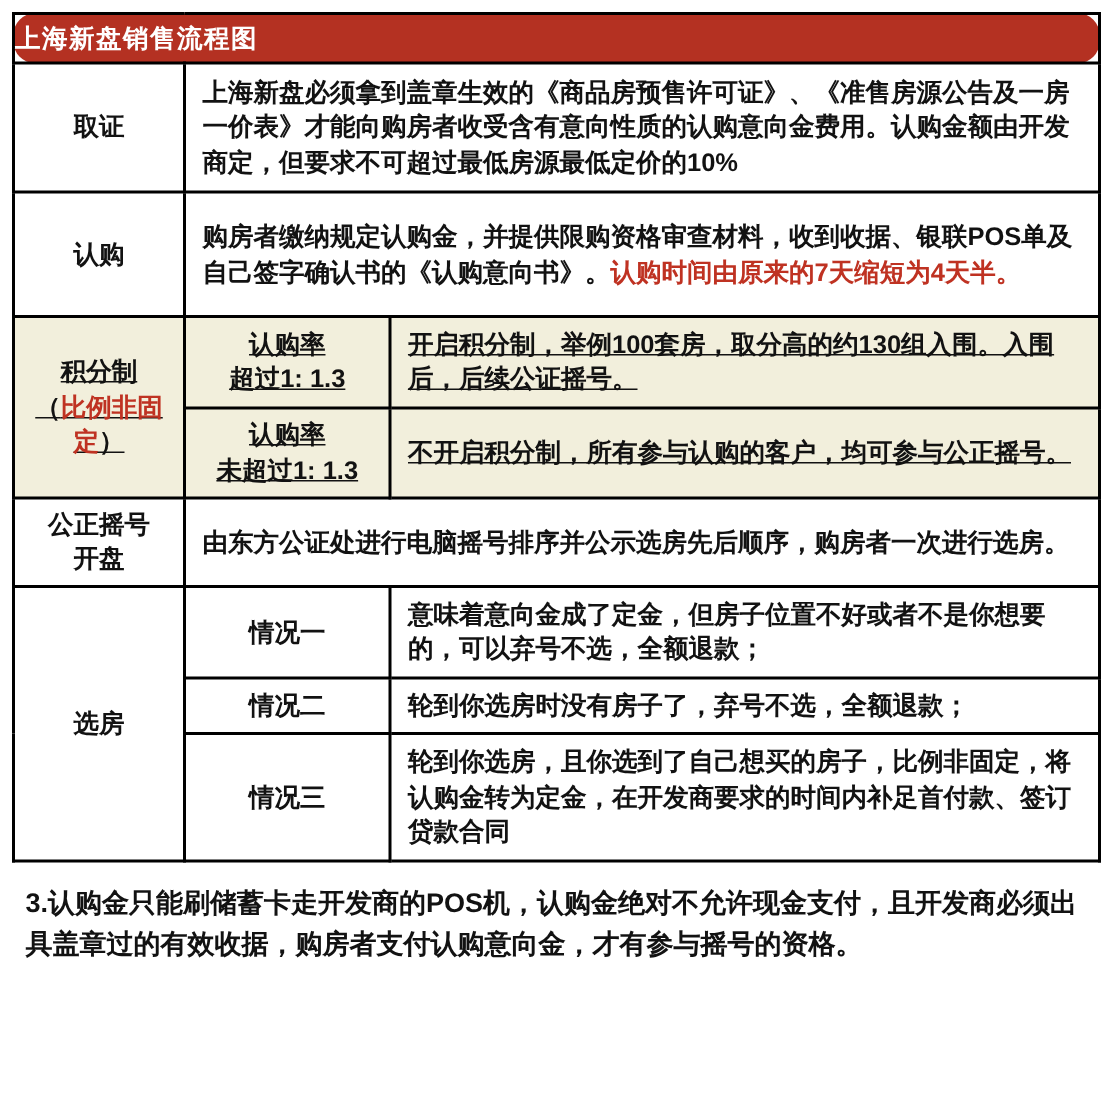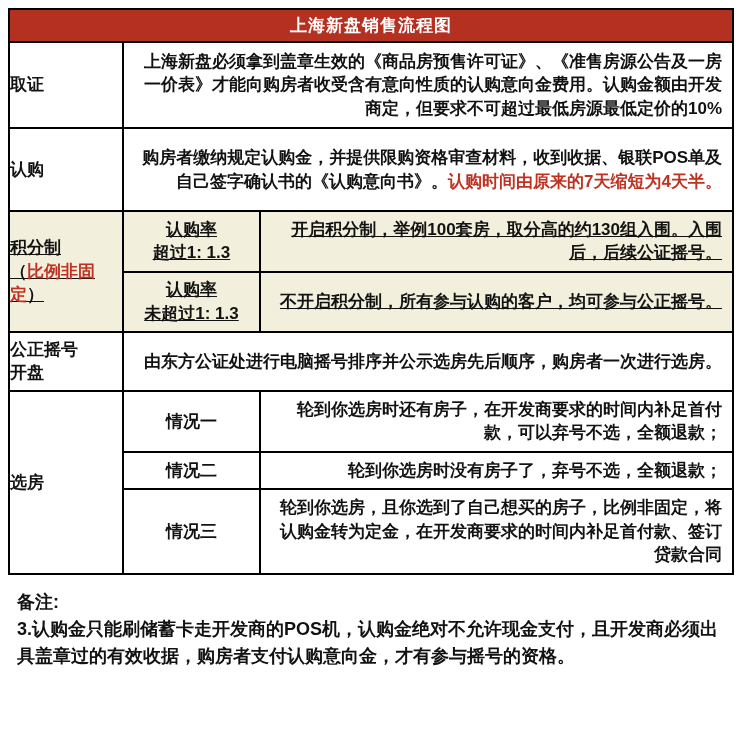--- a/index.html
+++ b/index.html
@@ -37,35 +37,36 @@
   .tr-rengou{height:83px;}
   .tr-jf1{height:57px;}
   .tr-jf2{height:60px;}
   .tr-yaohao{height:59px;}
   .tr-x1{height:61px;}
   .tr-x2{height:35px;}
   .tr-x3{height:80px;}
   td.title-cell{
     background:var(--header-bg);
     color:var(--header-text);
-    text-align:center;
+    text-align:left;
     font-size:18px;
     letter-spacing:1px;
+    border-radius:14px;
   }
   td.label{
-    text-align:left;
+    text-align:center;
     font-size:17.5px;
   }
   td.sublabel{
     text-align:center;
     font-size:17px;
   }
   td.content{
     padding:6px 10px 6px 11px;
-    text-align:right;
+    text-align:left;
   }
   .hl{background:var(--highlight-row-bg);text-decoration:underline;}
   .red{color:var(--accent-red);}
   .notes{
     padding:14px 8px 0 9px;
     font-size:18px;
     line-height:1.5;
   }
   .notes p{margin:0;}
 </style>
@@ -119,32 +120,31 @@
       <td class="label">
         <div>公正摇号</div>
         <div>开盘</div>
       </td>
       <td class="content" colspan="2">由东方公证处进行电脑摇号排序并公示选房先后顺序，购房者一次进行选房。</td>
     </tr>
 
     <tr class="tr-x1">
       <td class="label" rowspan="3">选房</td>
       <td class="sublabel">情况一</td>
-      <td class="content">轮到你选房时还有房子，在开发商要求的时间内补足首付款，可以弃号不选，全额退款；</td>
+      <td class="content">意味着意向金成了定金，但房子位置不好或者不是你想要的，可以弃号不选，全额退款；</td>
     </tr>
 
     <tr class="tr-x2">
       <td class="sublabel">情况二</td>
       <td class="content">轮到你选房时没有房子了，弃号不选，全额退款；</td>
     </tr>
 
     <tr class="tr-x3">
       <td class="sublabel">情况三</td>
       <td class="content">轮到你选房，且你选到了自己想买的房子，比例非固定，将认购金转为定金，在开发商要求的时间内补足首付款、签订贷款合同</td>
     </tr>
   </tbody>
     </table>
 
   <div class="notes">
-    <p>备注:</p>
     <p>3.认购金只能刷储蓄卡走开发商的POS机，认购金绝对不允许现金支付，且开发商必须出具盖章过的有效收据，购房者支付认购意向金，才有参与摇号的资格。</p>
   </div>
 </div>
 
 </body></html>

